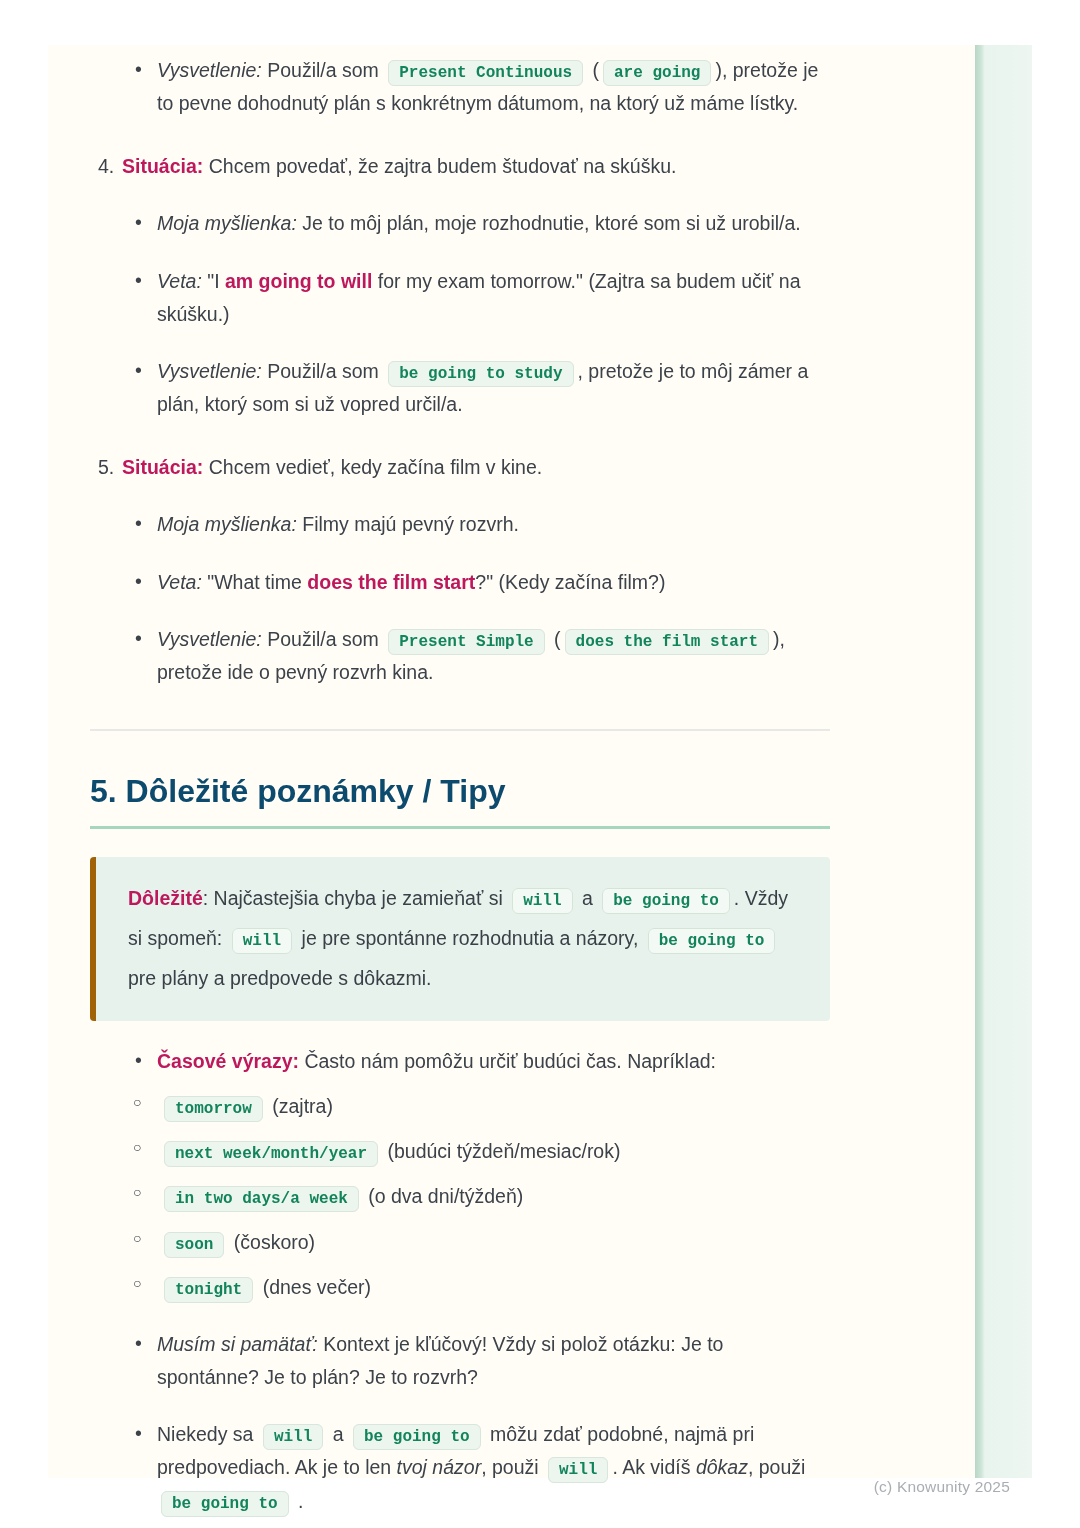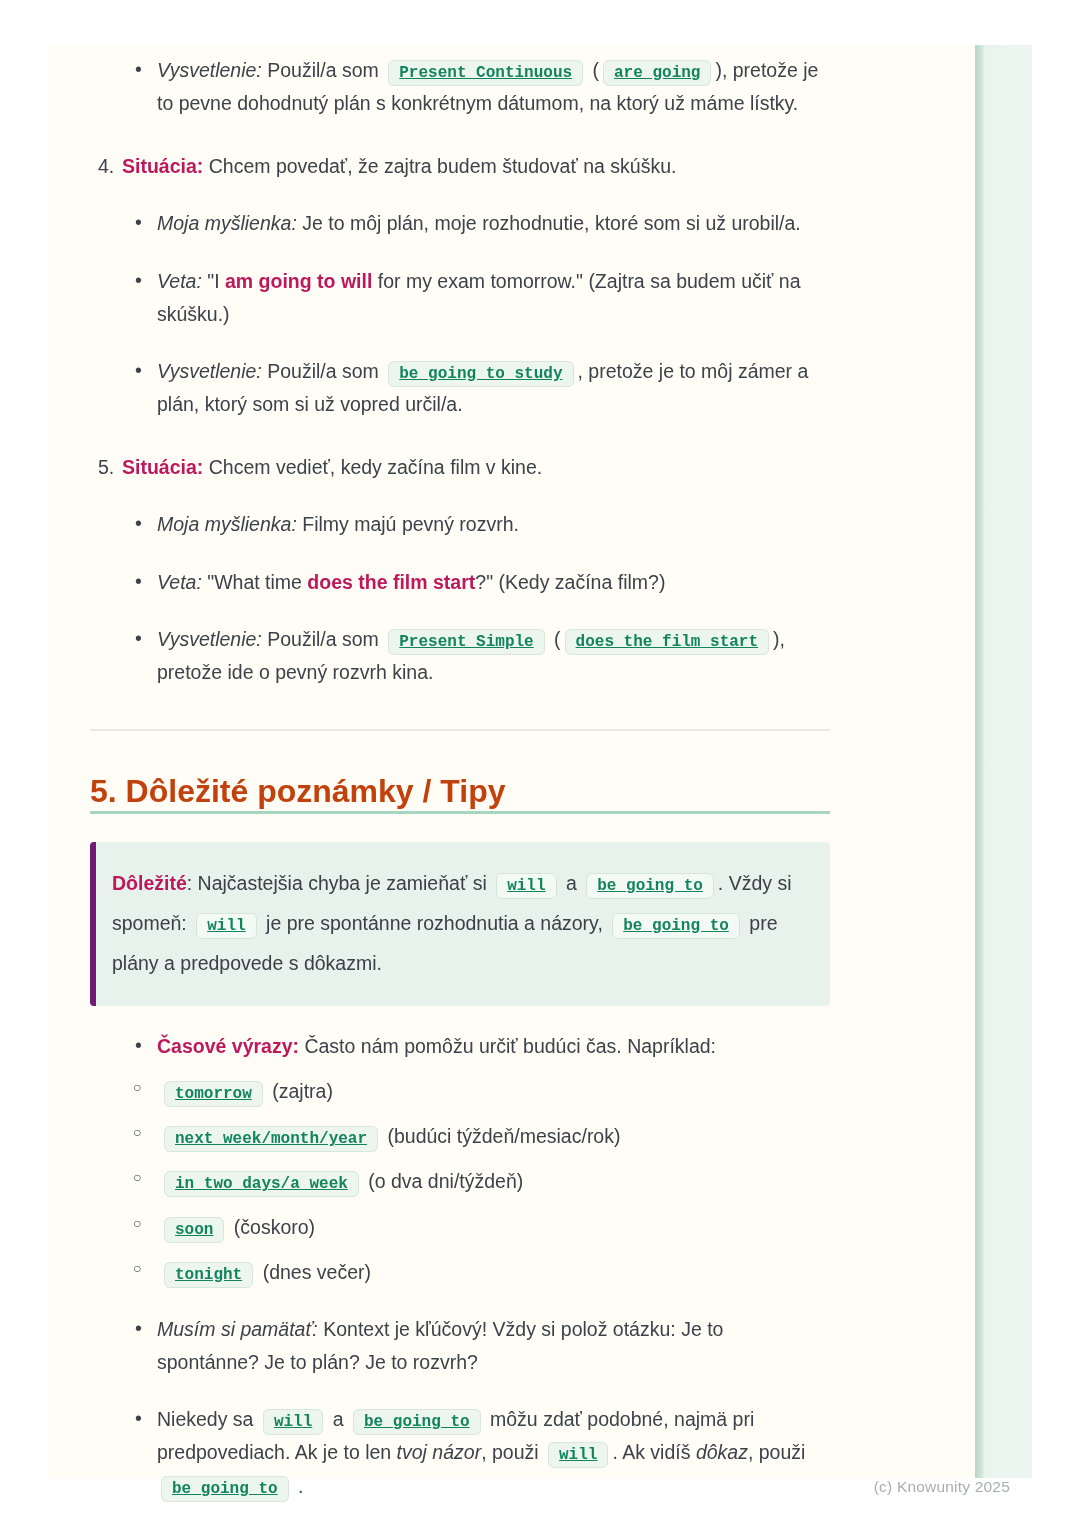--- a/index.html
+++ b/index.html
@@ -27,30 +27,30 @@
   .li.lv2{padding-left:70px;margin-top:12px;}
   .li.lv2 > .mk{position:absolute;left:43px;top:1px;font-size:14px;}
   .li.num{padding-left:32px;margin-top:30px;}
   .li.num > .mk{position:absolute;left:8px;top:0;}
   .b{font-weight:bold;color:#be185d;}
   .i{font-style:italic;margin-top:7px;}
   .chip{
     font-family:"Liberation Mono",monospace;font-weight:bold;font-size:16px;
     color:#12845c;background:#edf5ef;border:1px solid #d9e6dc;border-radius:6px;
     padding:3px 10px;margin:0 4px;white-space:pre-wrap;
-    -webkit-box-decoration-break:clone;box-decoration-break:clone;text-decoration:underline;
+    -webkit-box-decoration-break:clone;box-decoration-break:clone;
   }
   h2.heading{
-    margin:40px 0 0 0;font-size:32px;font-weight:bold;color:#c2410c;
-    border-bottom:3px solid #a6d6be;line-height:1.25;
+    margin:40px 0 0 0;font-size:32px;font-weight:bold;color:#0c4a6e;
+    padding-bottom:15px;border-bottom:3px solid #a6d6be;line-height:1.25;
   }
   .divider{border:none;border-top:2px solid #e8e8e6;margin:40px 0 0 0;height:0;}
   .callout{
-    margin-top:28px;background:#e8f2ec;border-left:6px solid #701a75;
-    border-radius:4px;padding:22px 16px;line-height:2.05;color:#3a4047;
+    margin-top:28px;background:#e8f2ec;border-left:6px solid #a16207;
+    border-radius:4px;padding:22px 32px;line-height:2.05;color:#3a4047;
   }
   .callout .chip{background:#f3f9f4;border-color:#d4e5d8;}
   .watermark{
     position:absolute;right:70px;top:1478px;font-size:15.5px;color:#a9aeb4;
     letter-spacing:0.2px;
   }
 </style>
 </head>
 <body>
 

